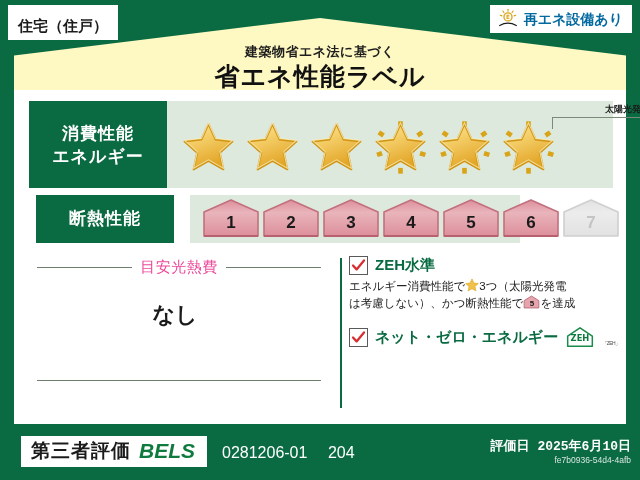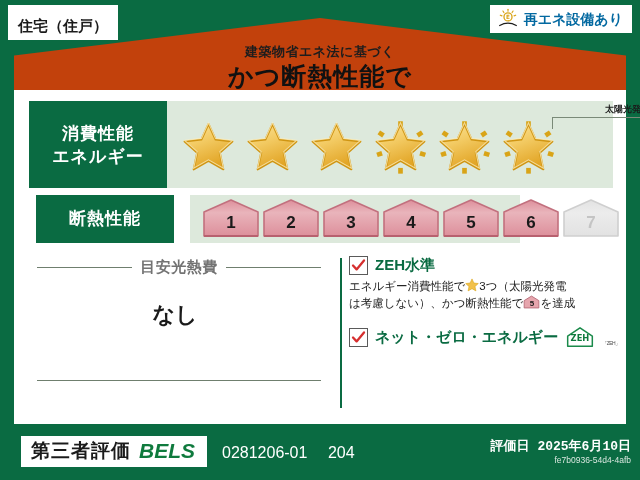--- a/index.html
+++ b/index.html
@@ -8,21 +8,21 @@
     font-family:"Liberation Sans","DejaVu Sans",sans-serif;
     background:#0a6b42;
   }
   #label{
     position:relative;width:640px;height:480px;
     background:#0a6b42;
   }
   
   .roof{
     position:absolute;left:14px;top:18px;width:612px;height:78px;
-    background:#c2410c;
+    background:#fef9c3;
     clip-path:polygon(50% 0%, 100% 48%, 100% 100%, 0% 100%, 0% 48%);
   }
   .roof-inner{
     position:absolute;left:0;right:0;top:26px;text-align:center;
   }
   .roof-sub{
     font-size:13px;font-weight:bold;color:#1d1d1d;letter-spacing:.5px;
     line-height:16px;
   }
   .roof-title{
@@ -95,21 +95,21 @@
   .lower-right{flex:1;position:relative;padding-left:20px;}
   .divider-v{
     position:absolute;left:311px;top:6px;width:2px;height:150px;background:#0a6b42;
   }
   .cost-head{
     position:absolute;left:8px;top:6px;width:284px;height:18px;
     display:flex;align-items:center;
   }
   .cost-head .ln{flex:1;height:1px;background:#6f7f6e;}
   .cost-head .tx{
-    padding:0 8px;font-size:15px;font-weight:bold;color:#737373;letter-spacing:.5px;
+    padding:0 8px;font-size:15px;font-weight:normal;color:#ec4899;letter-spacing:.5px;
   }
   .cost-value{
     position:absolute;left:0;top:48px;width:292px;text-align:center;
     font-size:22px;font-weight:bold;color:#1a1a1a;
   }
   .cost-rule{
     position:absolute;left:8px;top:128px;width:284px;height:1px;background:#6f7f6e;
   }
   
   .zeh-block{position:absolute;left:20px;width:262px;}
@@ -164,21 +164,21 @@
   }
 </style>
 </head>
 <body>
 
 <div id="label">
 
   <div class="roof">
     <div class="roof-inner">
       <div class="roof-sub">建築物省エネ法に基づく</div>
-      <div class="roof-title">かつ断熱性能で</div>
+      <div class="roof-title">省エネ性能ラベル</div>
     </div>
   </div>
 
   <div class="badge-dwelling">住宅（住戸）</div>
 
   <div class="badge-renew">
     <span>
       <svg class="sun-icon" viewBox="0 0 24 24">
         <g stroke="#d9a417" stroke-width="1.3" stroke-linecap="round" fill="none">
           <line x1="12" y1="1.5" x2="12" y2="3.6"></line>

